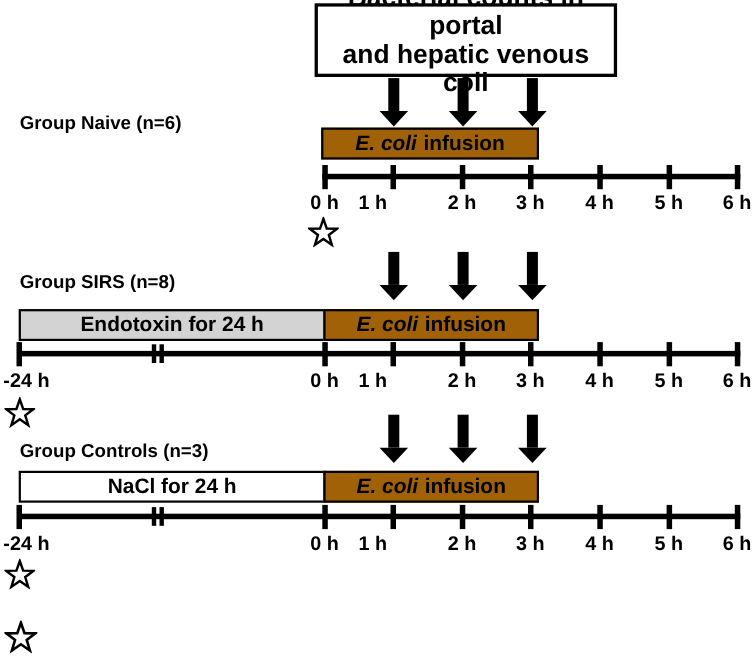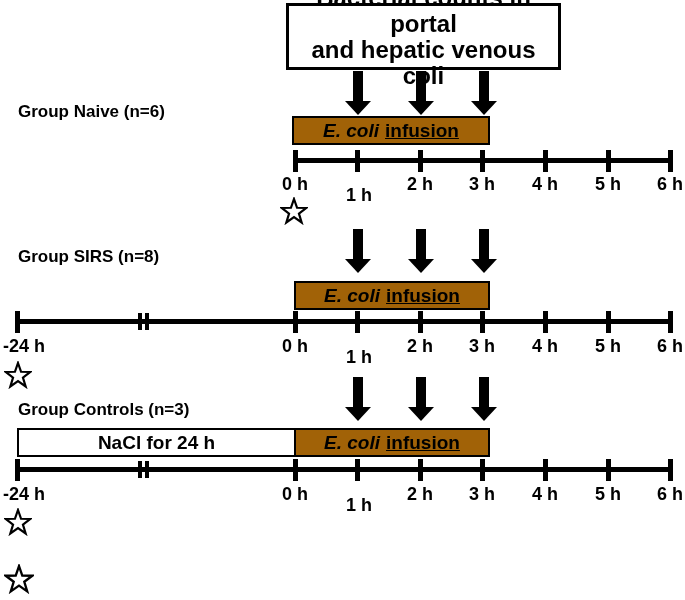--- a/index.html
+++ b/index.html
@@ -21,21 +21,21 @@
 
   .phase-box {
     position:absolute; height:29px; border:2px solid #000; box-sizing:border-box;
     display:flex; align-items:center; justify-content:center;
     font-weight:700; font-size:19px; white-space:nowrap;
   }
   .fill-ecoli { background:#a16207; }
   .fill-endo  { background:#d3d3d3; }
   .fill-nacl  { background:#ffffff; }
   .it { font-style:italic; }
-  .rest { margin-left:6px;text-decoration:underline; }
+  .rest { margin-left:6px; }
 
   .b-naive-ecoli    { left:292px; top:116px; width:198px; }
   .b-sirs-endo      { left:17px;  top:281px; width:279px; }
   .b-sirs-ecoli     { left:294px; top:281px; width:196px; }
   .b-ctrl-nacl      { left:17px;  top:428px; width:279px; }
   .b-ctrl-ecoli     { left:294px; top:428px; width:196px; }
 
   .arrow { position:absolute; width:26px; display:flex; flex-direction:column; align-items:center; }
   .arrow .shaft { width:10px; height:30px; background:#000; }
   .arrow .head  { width:0; height:0; border-left:13px solid transparent; border-right:13px solid transparent; border-top:14px solid #000; }
@@ -56,21 +56,21 @@
   .r3 .tick { top:459px; } .r3 .brk { top:461px; }
 
   .tx0{left:293px;} .tx1{left:355px;} .tx2{left:418px;} .tx3{left:480px;}
   .tx4{left:543px;} .tx5{left:606px;} .tx6{left:668px;}
   .txn24{left:15px;} .bk1{left:138px;} .bk2{left:145px;}
 
   .tlabel { position:absolute; width:46px; text-align:center; font-weight:700; font-size:18px; white-space:nowrap; }
   .r1 .tlabel { top:174px; }
   .r2 .tlabel { top:336px; }
   .r3 .tlabel { top:484px; }
-  .lx0{left:272px;} .lx1{left:336px;margin-top:11px;} .lx2{left:397px;} .lx3{left:459px;}
+  .lx0{left:272px;} .lx1{left:316px;} .lx2{left:397px;} .lx3{left:459px;}
   .lx4{left:522px;text-align:center;} .lx5{left:585px;} .lx6{left:647px;}
   .lxn24{left:-3px; width:54px;}
 
   .star { position:absolute; width:28px; height:28px; }
   .st-naive { left:280px; top:197px; }
   .st-sirs  { left:4px;   top:361px; }
   .st-ctrl  { left:4px;   top:508px; }
   .st-leg   { left:4px;   top:564px; width:30px; height:30px; }
 
   .legend-label { position:absolute; left:38px; top:567px; font-size:21px; font-weight:400; }
@@ -133,20 +133,21 @@
   <div class="arrow ar2 a2">
       <div class="shaft"></div>
       <div class="head"></div>
     </div>
   <div class="arrow ar2 a3">
       <div class="shaft"></div>
       <div class="head"></div>
     </div>
 
   <div class="group-label g-sirs">Group SIRS (n=8)</div>
+  <div class="phase-box fill-endo b-sirs-endo">Endotoxin for 24 h</div>
   <div class="phase-box fill-ecoli b-sirs-ecoli">
     <span class="it">E. coli</span>
     <span class="rest">infusion</span>
   </div>
 
   <div class="r2">
     <div class="tl-line tl-sirs"></div>
     <div class="tick txn24"></div>
     <div class="brk bk1"></div>
     <div class="brk bk2"></div>

